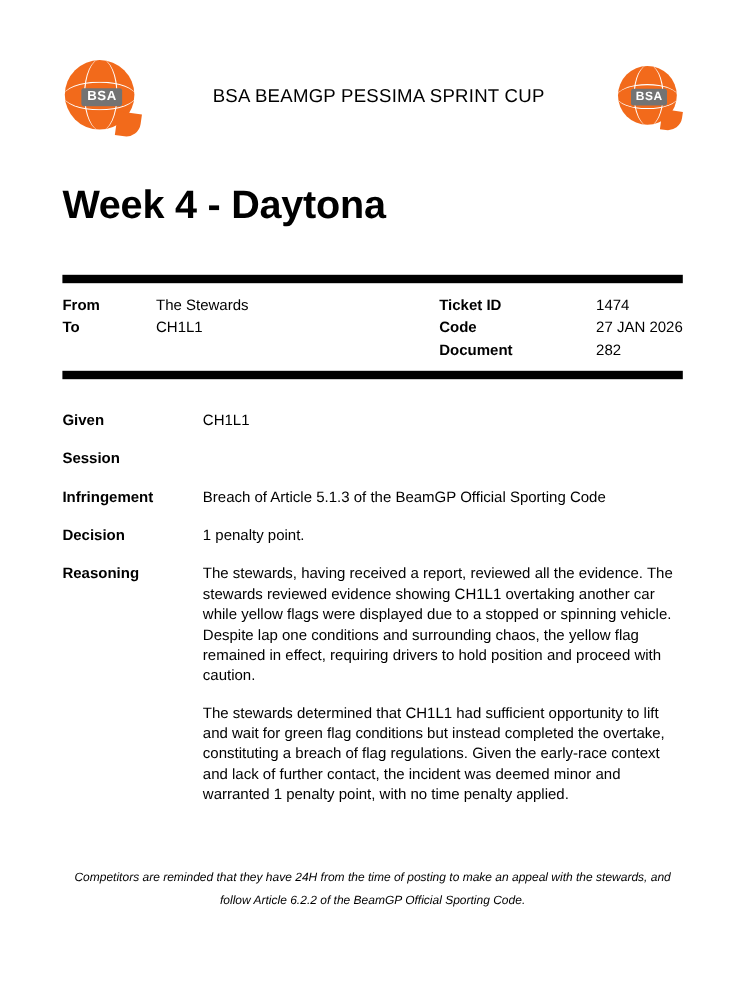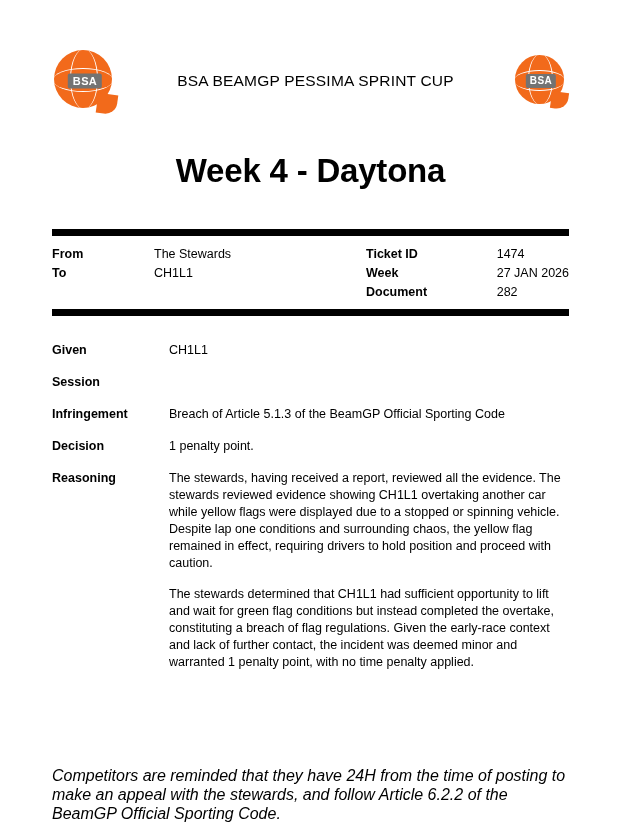--- a/index.html
+++ b/index.html
@@ -92,21 +92,20 @@
     flex: 1 1 auto;
     text-align: center;
     font-size: 15.5px;
     font-weight: normal;
     letter-spacing: 0.2px;
     padding: 0 8px;
   }
 
   
   .doc-title {
-    text-align: center;
     font-size: 33px;
     font-weight: bold;
     margin-top: 38px;
     letter-spacing: -0.2px;
   }
 
   
   .rule-top {
     margin-top: 39px;
     height: 7px;
@@ -114,21 +113,21 @@
   }
   .meta {
     display: flex;
     padding: 9px 0 7px 0;
   }
   .meta-col {
     display: flex;
     font-size: 12.5px;
     line-height: 19px;
   }
-  .meta-col.left { width: 314px; gap: 24px; }
+  .meta-col.left { width: 314px; }
   .meta-col.right { flex: 1 1 auto; justify-content: space-between; }
   .meta-labels { font-weight: bold; }
   .meta-values { margin-left: 0; }
   .meta-col.left .meta-labels { width: 78px; }
   .meta-col.right .meta-labels { width: 119px; }
   .rule-bottom {
     height: 7px;
     background: #000000;
   }
 
@@ -152,25 +151,24 @@
   }
   .field-value p { margin: 0 0 14px 0; }
   .field-value p:last-child { margin-bottom: 16px; }
 
   
   .footer-note {
     position: absolute;
     left: 52px;
     right: 52px;
     top: 722px;
-    text-align: left;
+    text-align: center;
     font-style: italic;
-    font-size: 16px;
+    font-size: 10px;
     line-height: 19px;
-    margin-top: 44px;
   }
 </style>
 </head>
 <body>
 
 <div class="page">
 
   <div class="header">
 
     <div class="logo">
@@ -200,21 +198,21 @@
         <div>To</div>
       </div>
       <div class="meta-values">
         <div>The Stewards</div>
         <div>CH1L1</div>
       </div>
     </div>
     <div class="meta-col right">
       <div class="meta-labels">
         <div>Ticket ID</div>
-        <div>Week</div>
+        <div>Code</div>
         <div>Document</div>
       </div>
       <div class="meta-values">
         <div>1474</div>
         <div>27 JAN 2026</div>
         <div>282</div>
       </div>
     </div>
   </div>
 

